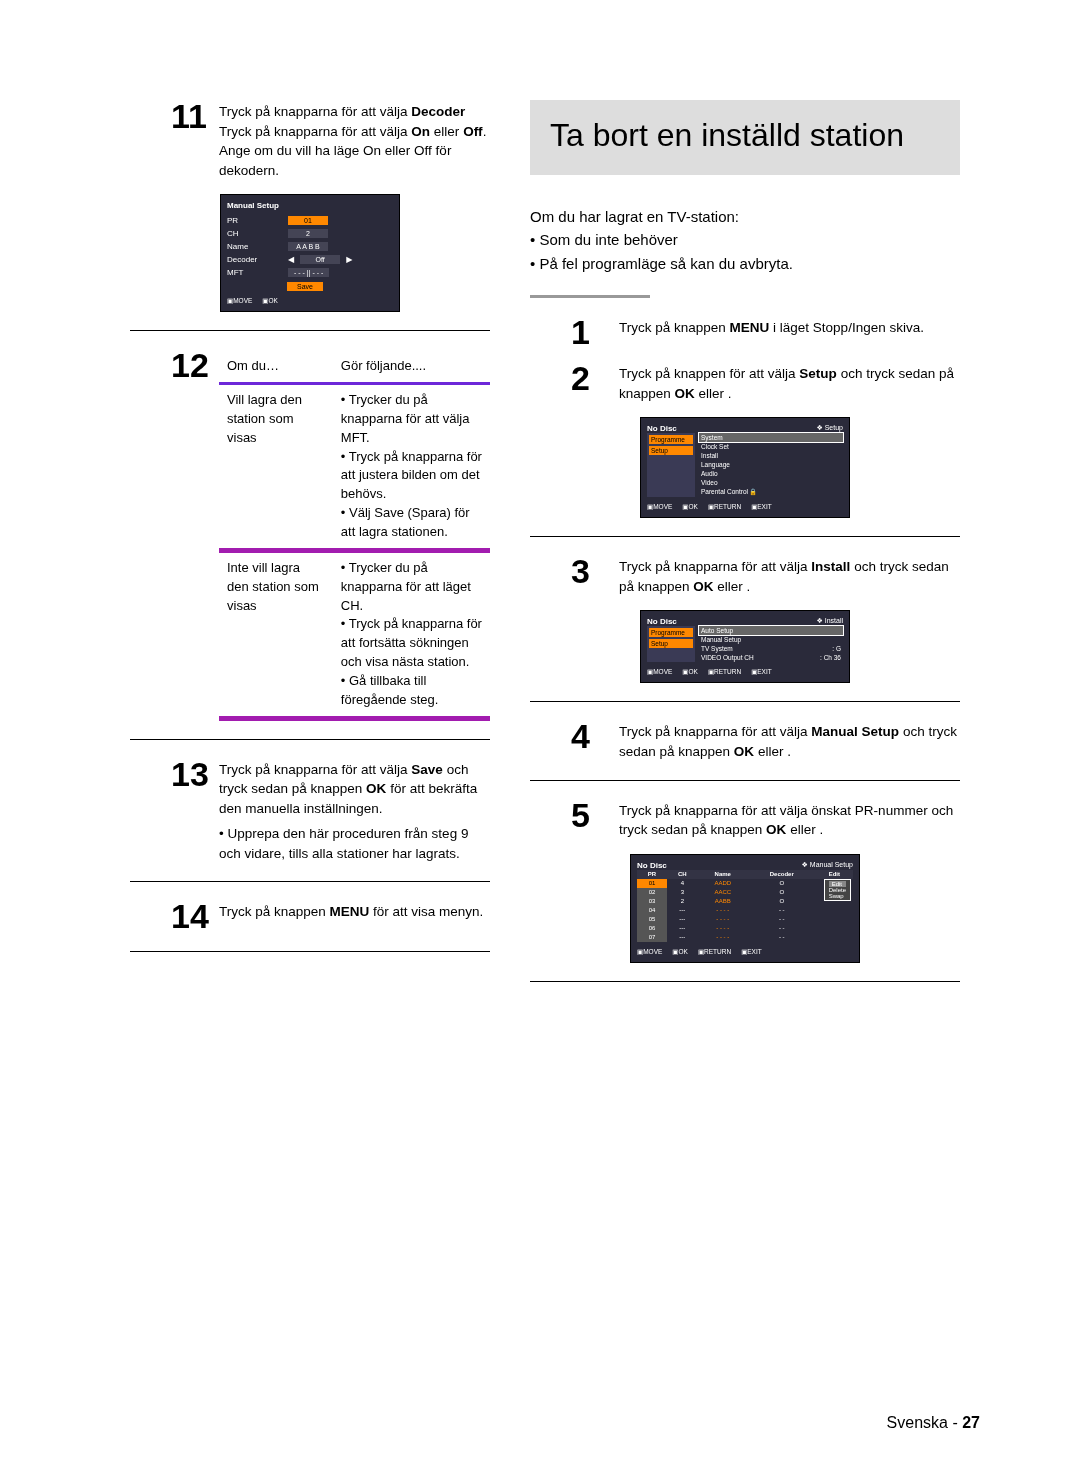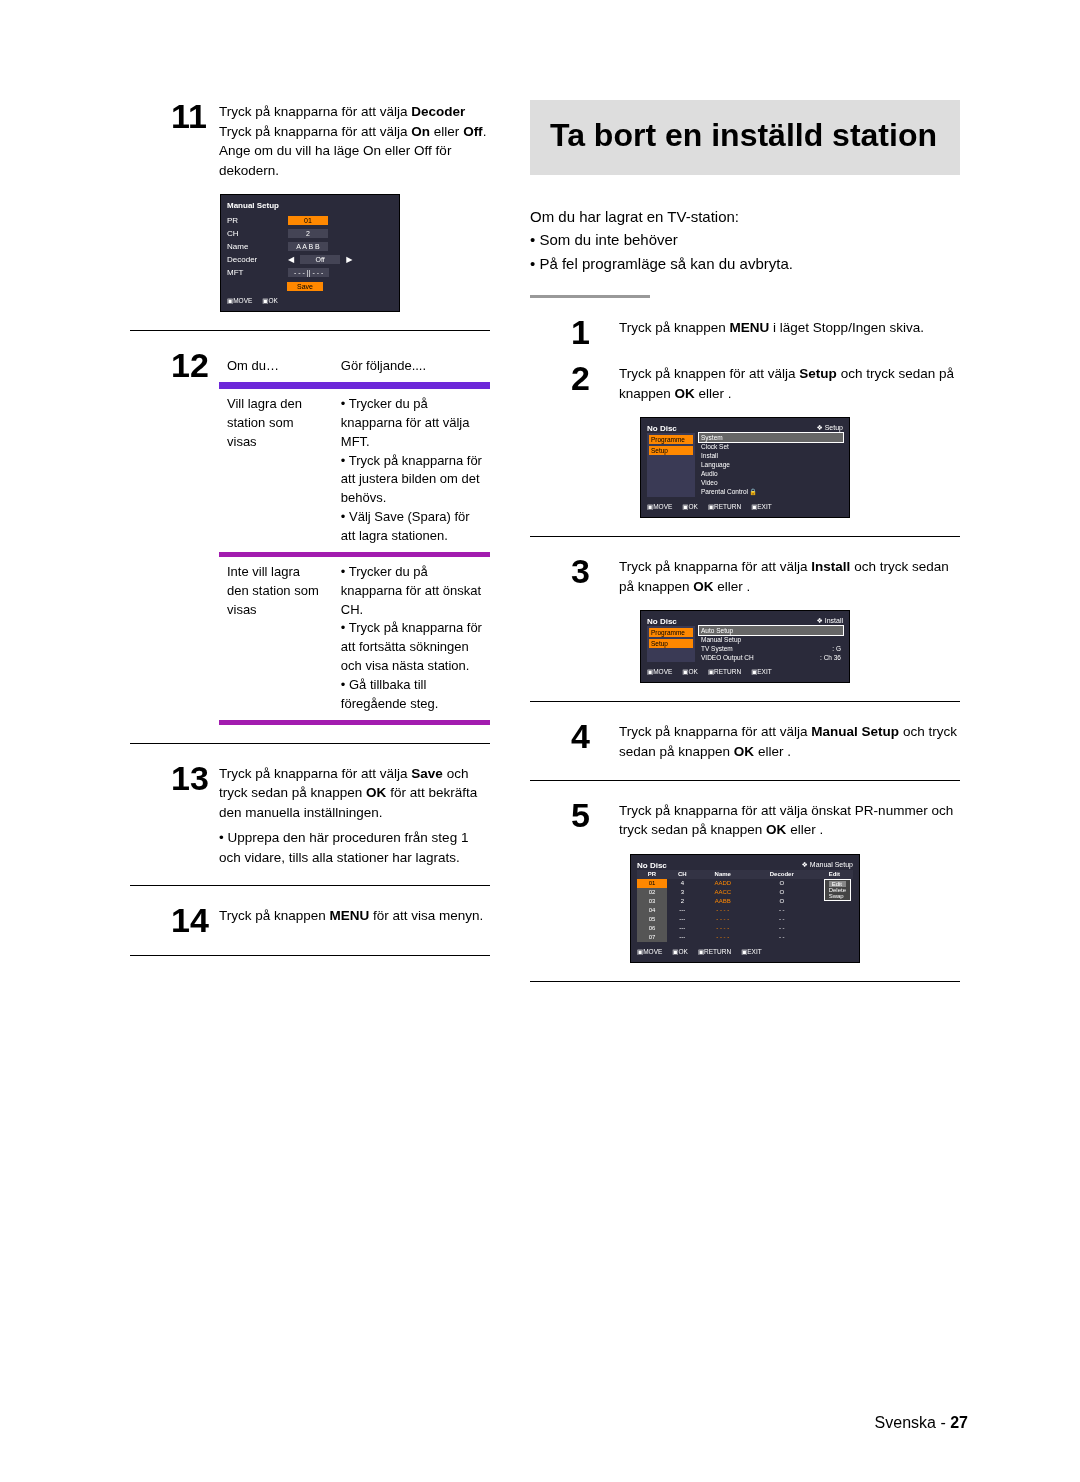--- a/index.html
+++ b/index.html
@@ -34,21 +34,21 @@
   .hr-line { border: none; border-top: 1.5px solid #000; margin: 18px 0; }
   .hr-thick { border: none; border-top: 3px solid #999; width: 120px; margin: 10px 0 18px 0; }
 
   .title-box {
     background: #ddd;
     padding: 18px 20px 22px 20px;
     margin-bottom: 30px;
   }
   .title-box h1 {
     font-size: 32px;
-    font-weight: bold;
+    font-weight: normal;
     line-height: 1.1;
   }
   .intro { font-size: 15px; line-height: 1.55; margin-bottom: 20px; }
 
   
   .osd {
     background: #2a2a3a;
     color: #fff;
     width: 210px;
     font-family: Arial, sans-serif;
@@ -75,29 +75,29 @@
   .osd table { width: 100%; border-collapse: collapse; font-size: 6px; }
   .osd table th, .osd table td { padding: 1.5px 2px; text-align: center; color:#fff; }
   .osd table th { background: #334; }
   .osd table td.hl { background: #f80; color:#000; }
   .osd table td.od { background: #555; }
   .osd .dropdown { position: absolute; background:#444; border:1px solid #fff; font-size:6px; }
 
   
   .t12 { border-collapse: collapse; font-size: 13px; width: 100%; }
   .t12 td, .t12 th { border: none; padding: 6px 8px; vertical-align: top; text-align: left; }
-  .t12 .hrow td { border-bottom: 7px solid #6d28d9; margin-left: 12px; }
+  .t12 .hrow td { border-bottom: 3px solid #6d28d9; margin-left: 12px; }
   .t12 .srow td { border-bottom: 5px solid #a21caf; }
   .t12 ul { list-style: none; padding-left: 0; }
   .t12 li::before { content: "• "; }
 
   .page-footer {
     position: absolute;
     bottom: 50px;
-    right: 112px;
+    right: 100px;
     font-size: 16px;
   }
   .arrow { font-family: Arial; }
   b { font-weight: bold; }
 </style>
 </head>
 <body>
 
 <div class="columns">
 
@@ -167,21 +167,21 @@
                 <li>Trycker du på knapparna för att välja MFT.</li>
                 <li>Tryck på knapparna      för att justera bilden om det behövs.</li>
                 <li>Välj Save (Spara) för att lagra stationen.</li>
               </ul>
             </td>
           </tr>
           <tr class="srow">
             <td>Inte vill lagra den station som visas</td>
             <td>
               <ul>
-                <li>Trycker du på knapparna för att önskat CH.</li>
+                <li>Trycker du på knapparna för att läget CH.</li>
                 <li>Tryck på knapparna      för att fortsätta sökningen och visa nästa station.</li>
                 <li>Gå tillbaka till föregående steg.</li>
               </ul>
             </td>
           </tr>
         </tbody>
           </table>
       </div>
     </div>
 
@@ -189,21 +189,21 @@
 
     <div class="step">
       <div class="step-num">13</div>
       <div class="step-body">
         <span>Tryck på knapparna </span>
         <span> för att välja </span>
         <b>Save</b>
         <span> och tryck sedan på knappen </span>
         <b>OK</b>
         <span> för att bekräfta den manuella inställningen.</span>
-        <div style="margin-top:6px">• <span>Upprepa den här proceduren från steg 1 och vidare, tills alla stationer har lagrats.</span></div>
+        <div style="margin-top:6px">• <span>Upprepa den här proceduren från steg 9 och vidare, tills alla stationer har lagrats.</span></div>
       </div>
     </div>
 
     <hr class="hr-line">
 
     <div class="step">
       <div class="step-num">14</div>
       <div class="step-body">
         <span>Tryck på knappen </span>
         <b>MENU</b>

